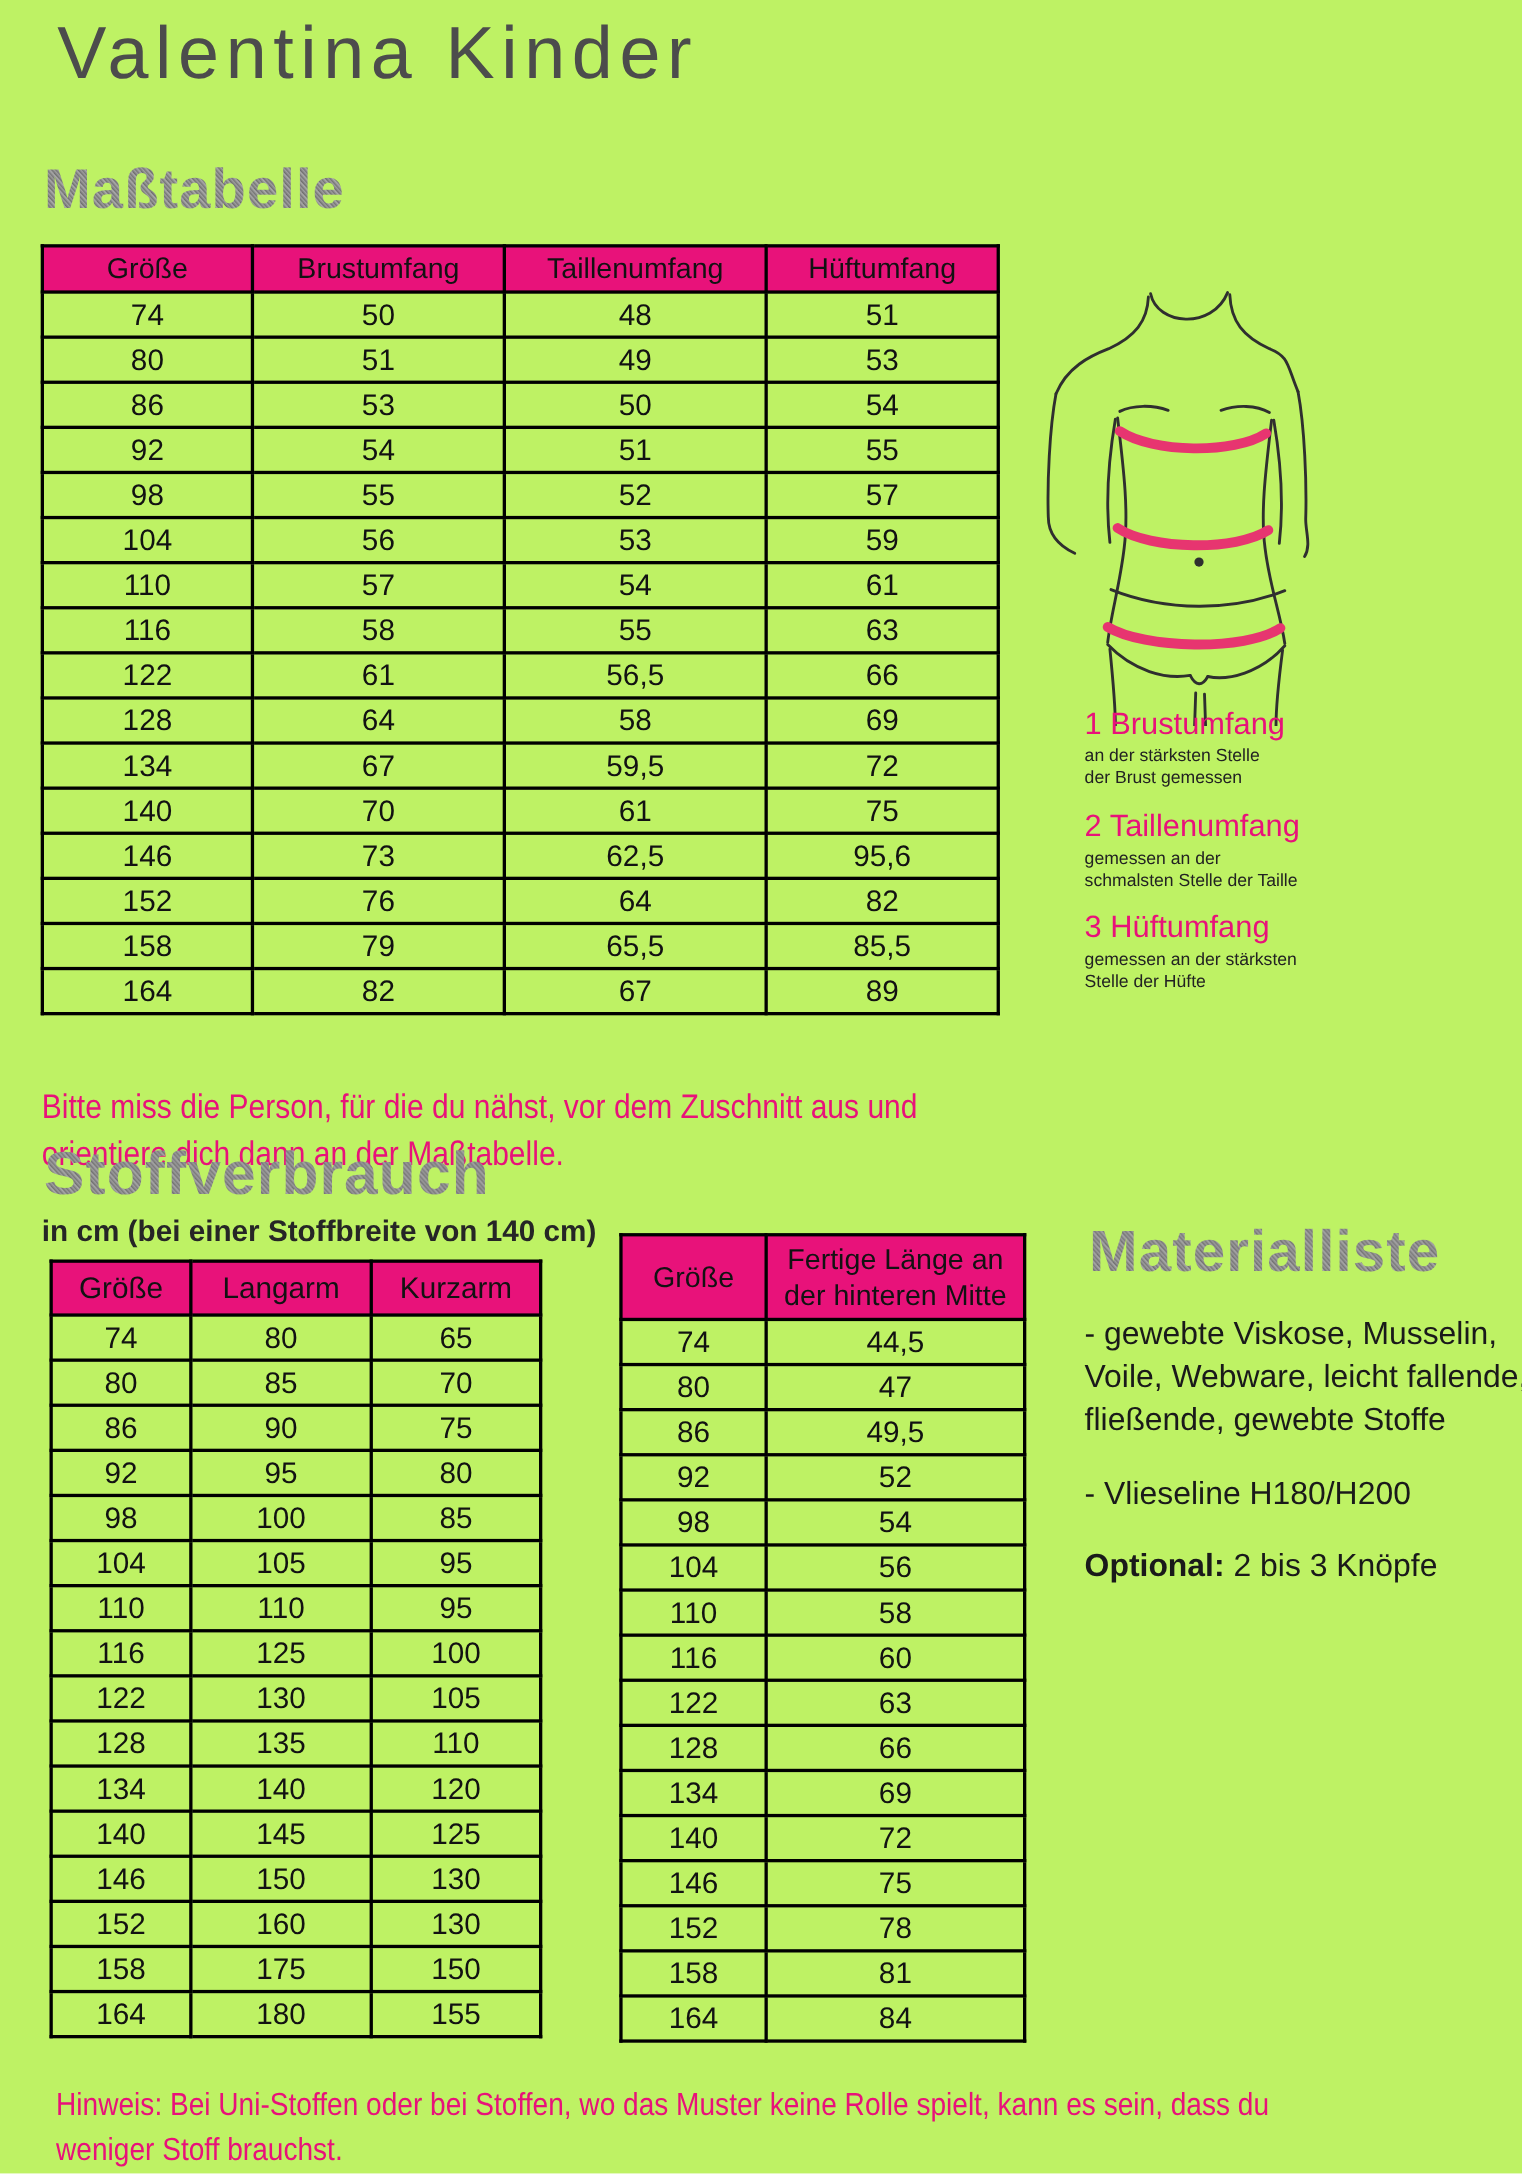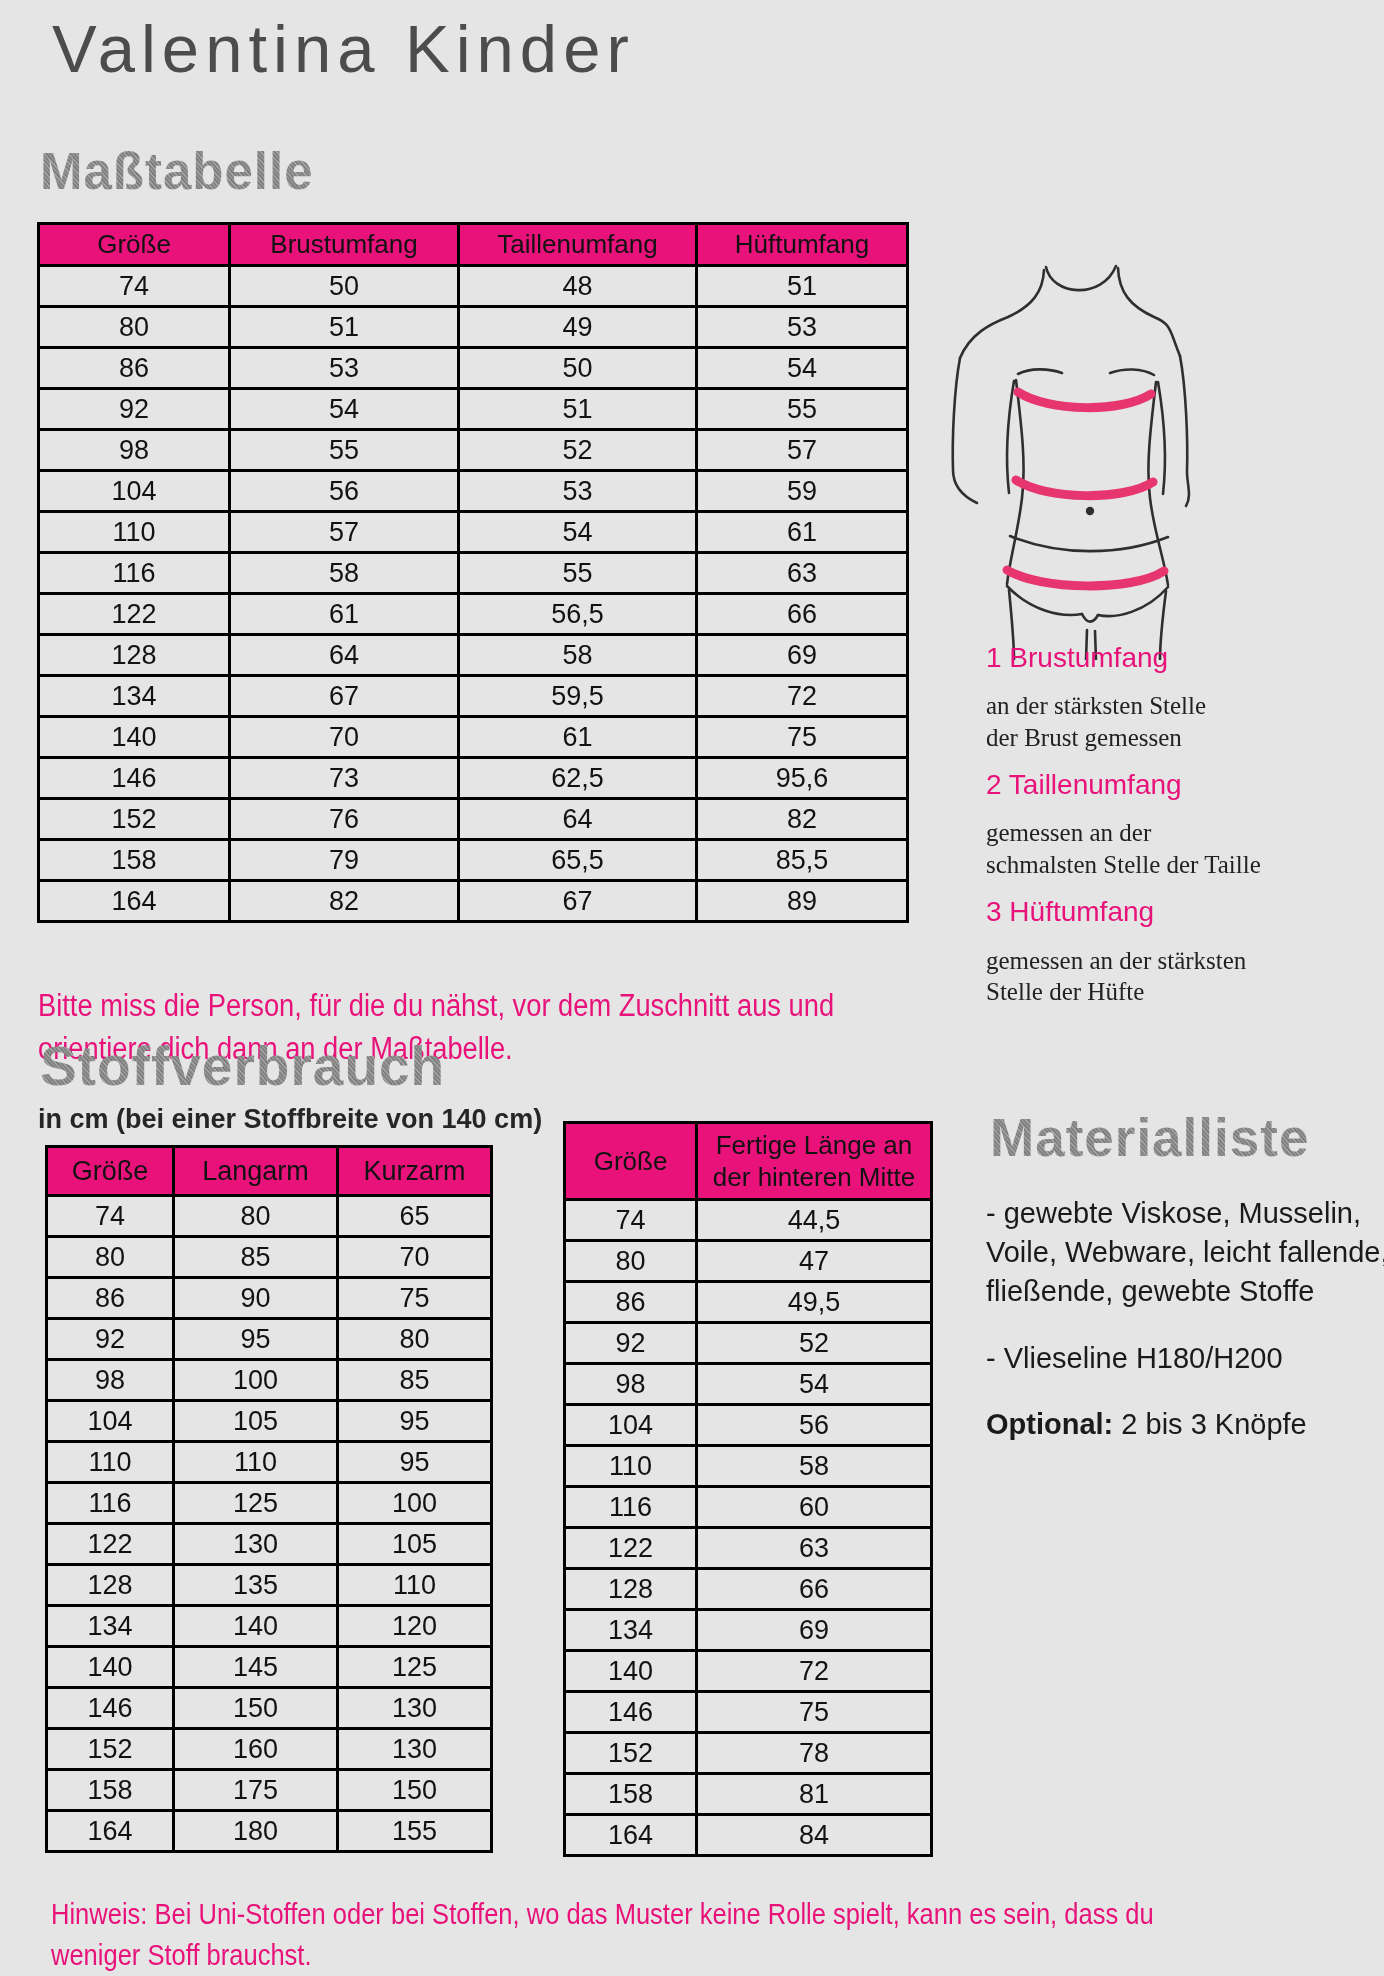--- a/index.html
+++ b/index.html
@@ -1,17 +1,17 @@
 <!DOCTYPE html>
 <html><head>
 <meta charset="utf-8">
 <style>
   html,body { margin:0; padding:0; background:#ffffff; }
   .page {
-    position:relative; width:1384px; height:1976px; background:#e5e5e5;
+    position:relative; width:1384px; height:1976px; background:#bef264;
     font-family:"Liberation Sans", sans-serif; color:#141414; overflow:hidden;
   }
 
   
   .title {
     position:absolute; left:52px; top:10px; margin:0;
     font-size:67px; font-weight:200; color:#4c4c4c; letter-spacing:6px;
     font-family:"Liberation Sans", sans-serif; white-space:nowrap;
   }
 
@@ -52,21 +52,21 @@
   .laenge-table th { height:74px; font-size:26px; line-height:1.25; padding:0 10px; }
   .laenge-table td { height:38px; font-size:27px; }
   .lc1{width:132px;} .lc2{width:235px;}
 
   
   .figure { position:absolute; left:930px; top:240px; width:330px; height:420px; }
 
   
   .legend { position:absolute; left:986px; top:642px; width:370px; }
   .legend-label { color:var(--accent); font-size:28px; line-height:1.15; }
-  .legend-desc  { color:#222222; font-size:25px; line-height:1.26; margin:16px 0 16px 0;font-family:Liberation Serif, serif; }
+  .legend-desc  { color:#222222; font-size:16px; line-height:1.26; margin:4px 0 16px 0; }
 
   
   .pink-note { position:absolute; color:var(--accent); margin:0; }
   .note-top    { left:38px; top:944px;  font-size:31px; line-height:1.38;margin-top:41px; }
   .note-bottom { left:51px; top:1894px; font-size:29px; line-height:1.42; }
   .cond-line { display:block; white-space:nowrap; transform:scaleX(0.88); transform-origin:0 0; }
 
   
   .material { position:absolute; left:986px; top:1194px; width:430px; color:#1a1a1a; font-size:29px; line-height:1.34; }
   .material .line { white-space:nowrap; }

